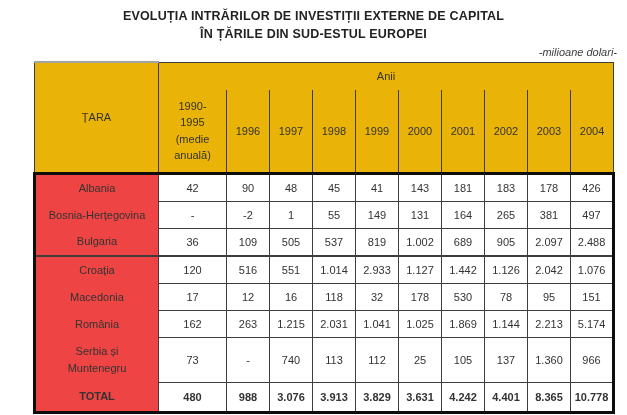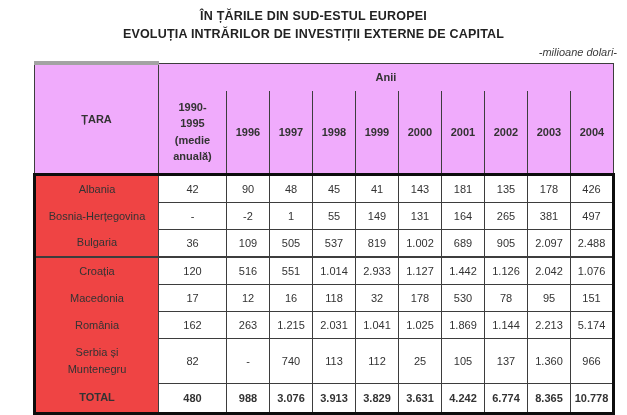--- a/index.html
+++ b/index.html
@@ -42,25 +42,25 @@
   }
   table.inv th, table.inv td {
     font-size: 11px;
     color: #333333;
     text-align: center;
     vertical-align: middle;
     padding: 0 2px;
     overflow: hidden;
   }
   .hdr {
-    background: #f0abfc;
-    font-weight: bold;
+    background: #eab308;
+    font-weight: normal;
   }
   th.corner {
-    border-top: 4px solid #a3a3a3;
+    border-top: 2px solid #a3a3a3;
     border-left: 1px solid #3d3d3d;
     border-right: 1px solid #3d3d3d;
     margin-left: 42px;
   }
   th.anii {
     border-top: 1px solid #3d3d3d;
     border-right: 1px solid #3d3d3d;
     height: 27px;
   }
   th.yr {
@@ -101,22 +101,22 @@
     font-weight: bold;
   }
   tr.bold-row td { font-weight: normal; }
 </style>
 </head>
 <body>
 
 <div class="page">
 
   <div class="title-block">
+    <div class="title-line">EVOLUȚIA INTRĂRILOR DE INVESTIȚII EXTERNE DE CAPITAL</div>
     <div class="title-line">ÎN ȚĂRILE DIN SUD-ESTUL EUROPEI</div>
-    <div class="title-line">EVOLUȚIA INTRĂRILOR DE INVESTIȚII EXTERNE DE CAPITAL</div>
   </div>
 
   <div class="unit-note">-milioane dolari-</div>
 
   <table class="inv">
     <colgroup>
       <col style="width:124px">
       <col style="width:68px">
       <col style="width:43px">
         <col style="width:43px">
@@ -152,21 +152,21 @@
     <tbody>
       <tr class="data-row first-data">
         <td class="country">Albania</td>
         <td class="val">42</td>
         <td class="val">90</td>
         <td class="val">48</td>
         <td class="val">45</td>
         <td class="val">41</td>
         <td class="val">143</td>
         <td class="val">181</td>
-        <td class="val">135</td>
+        <td class="val">183</td>
         <td class="val">178</td>
         <td class="val last-col">426</td>
       </tr>
       <tr class="data-row">
         <td class="country">Bosnia-Herțegovina</td>
         <td class="val">-</td>
         <td class="val">-2</td>
         <td class="val">1</td>
         <td class="val">55</td>
         <td class="val">149</td>
@@ -224,40 +224,40 @@
         <td class="val">1.041</td>
         <td class="val">1.025</td>
         <td class="val">1.869</td>
         <td class="val">1.144</td>
         <td class="val">2.213</td>
         <td class="val last-col">5.174</td>
       </tr>
       <tr class="data-row tall-row">
         <td class="country pre">Serbia și
 Muntenegru</td>
-        <td class="val">82</td>
+        <td class="val">73</td>
         <td class="val">-</td>
         <td class="val">740</td>
         <td class="val">113</td>
         <td class="val">112</td>
         <td class="val">25</td>
         <td class="val">105</td>
         <td class="val">137</td>
         <td class="val">1.360</td>
         <td class="val last-col">966</td>
       </tr>
       <tr class="data-row total-row">
         <td class="country">TOTAL</td>
         <td class="val">480</td>
         <td class="val">988</td>
         <td class="val">3.076</td>
         <td class="val">3.913</td>
         <td class="val">3.829</td>
         <td class="val">3.631</td>
         <td class="val">4.242</td>
-        <td class="val">6.774</td>
+        <td class="val">4.401</td>
         <td class="val">8.365</td>
         <td class="val last-col">10.778</td>
       </tr>
     </tbody>
   </table>
 
 </div>
 
 </body></html>

